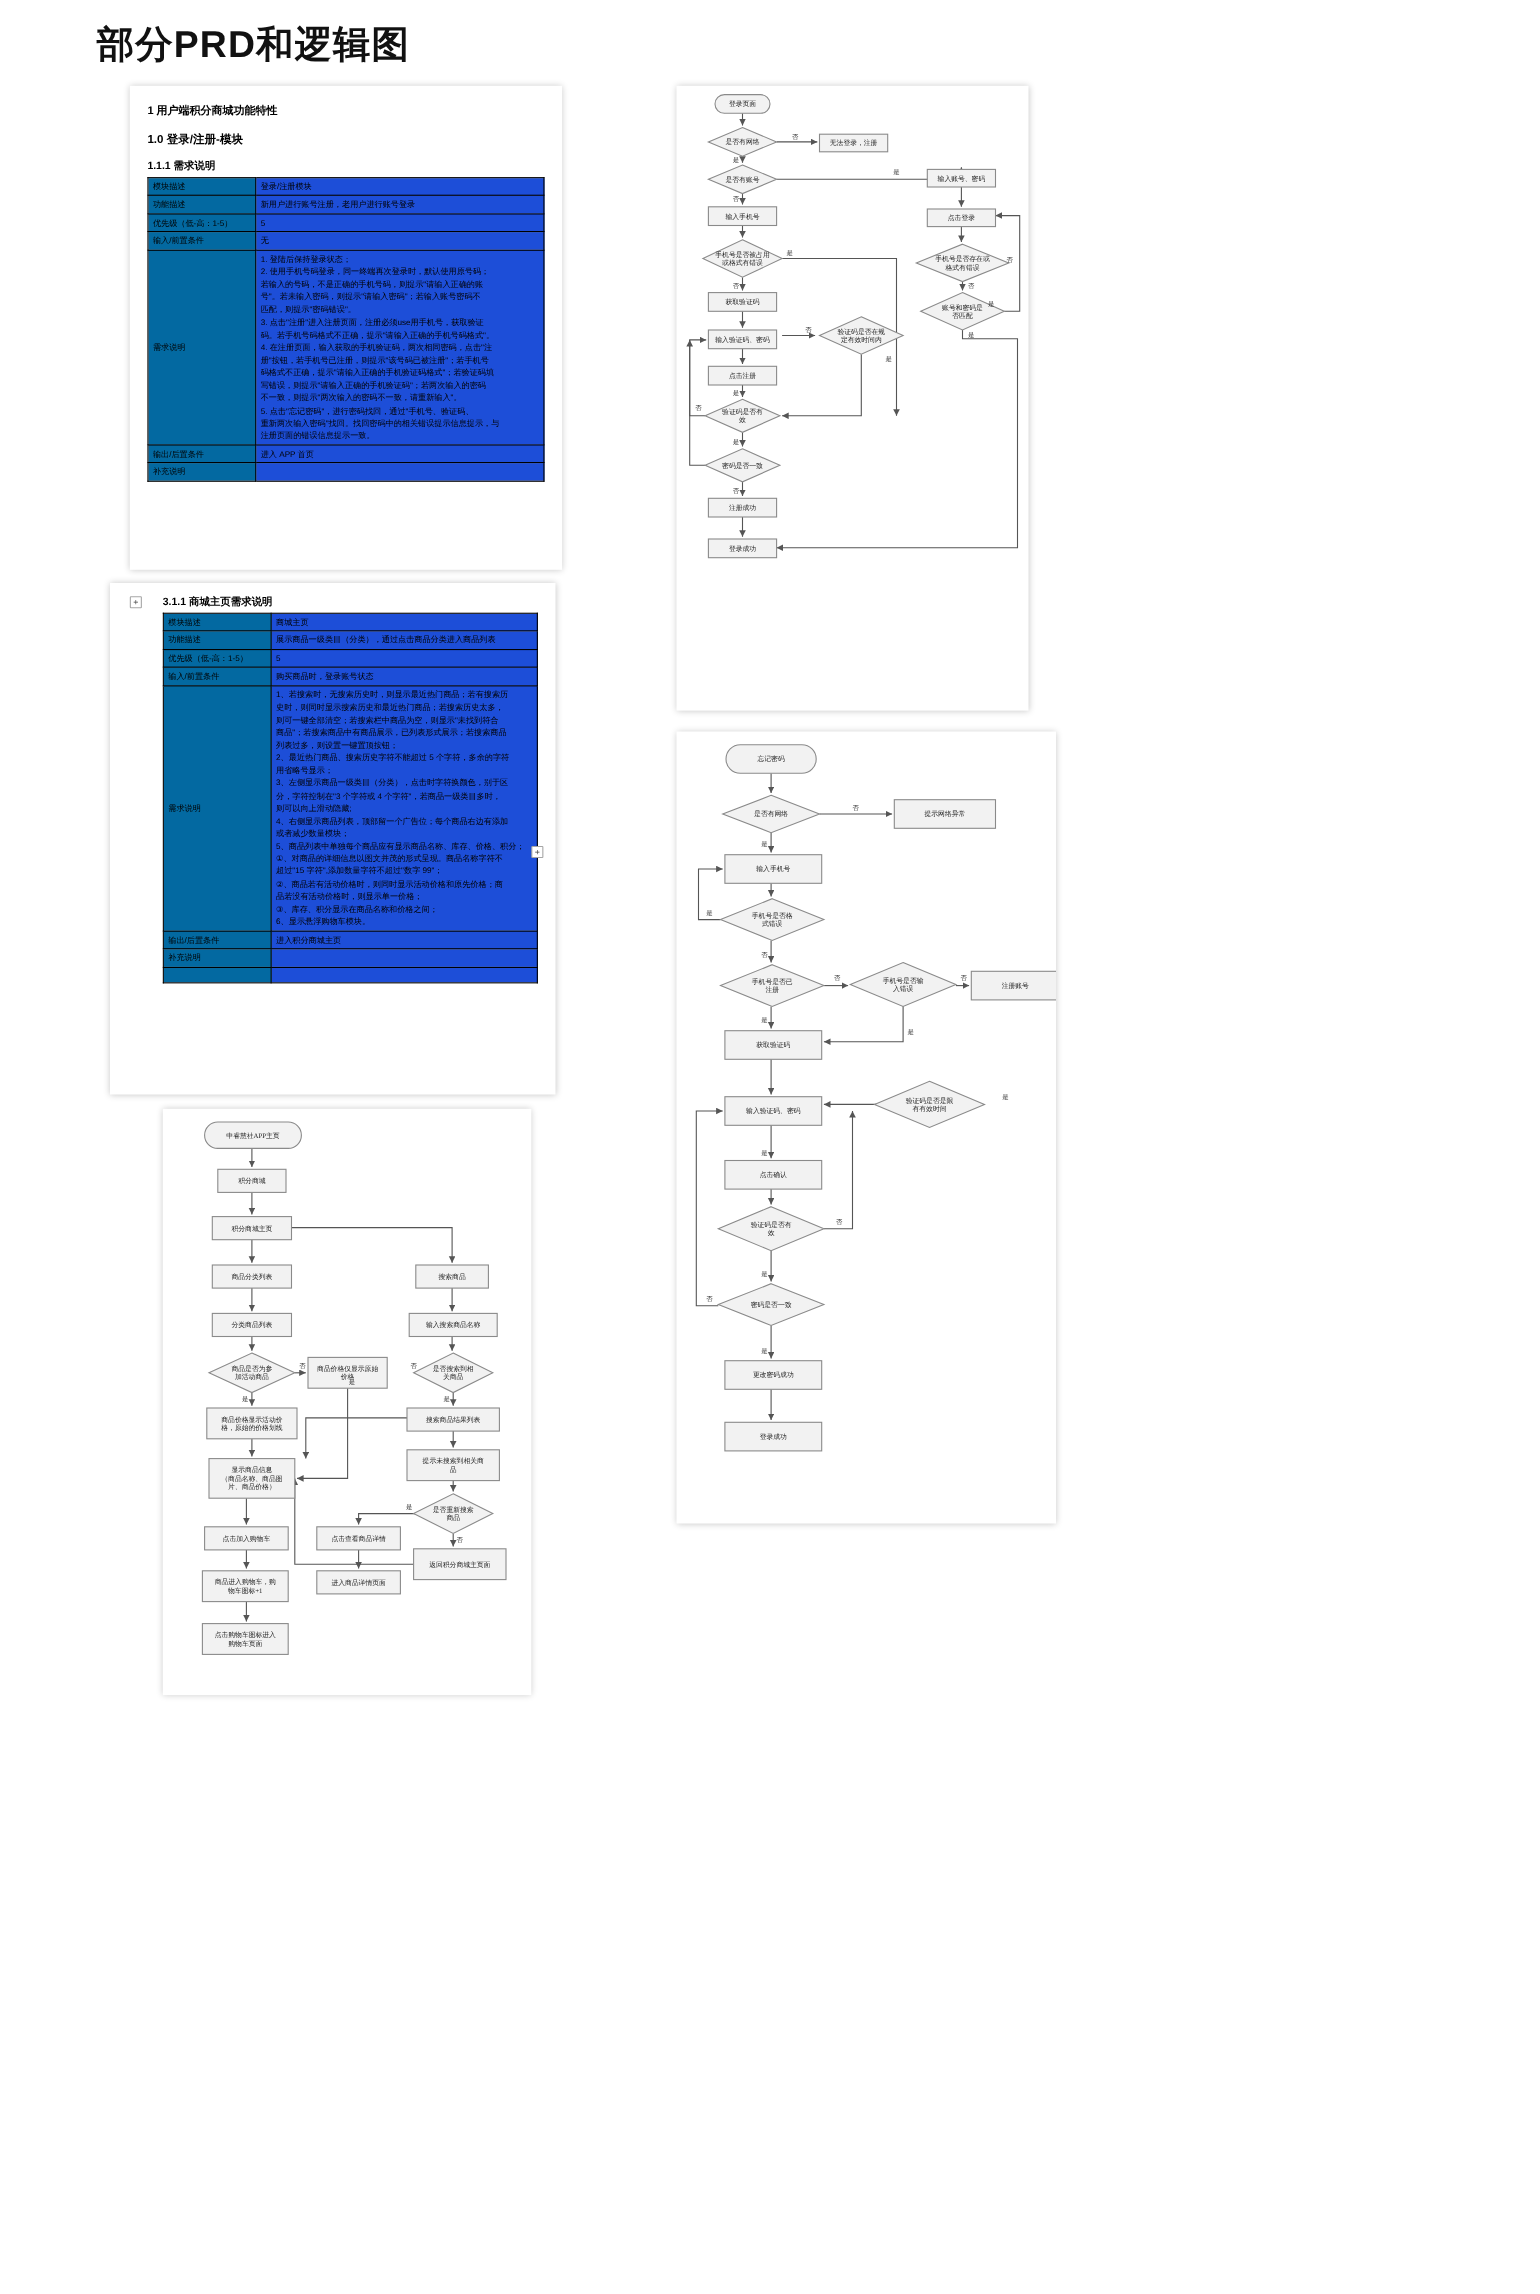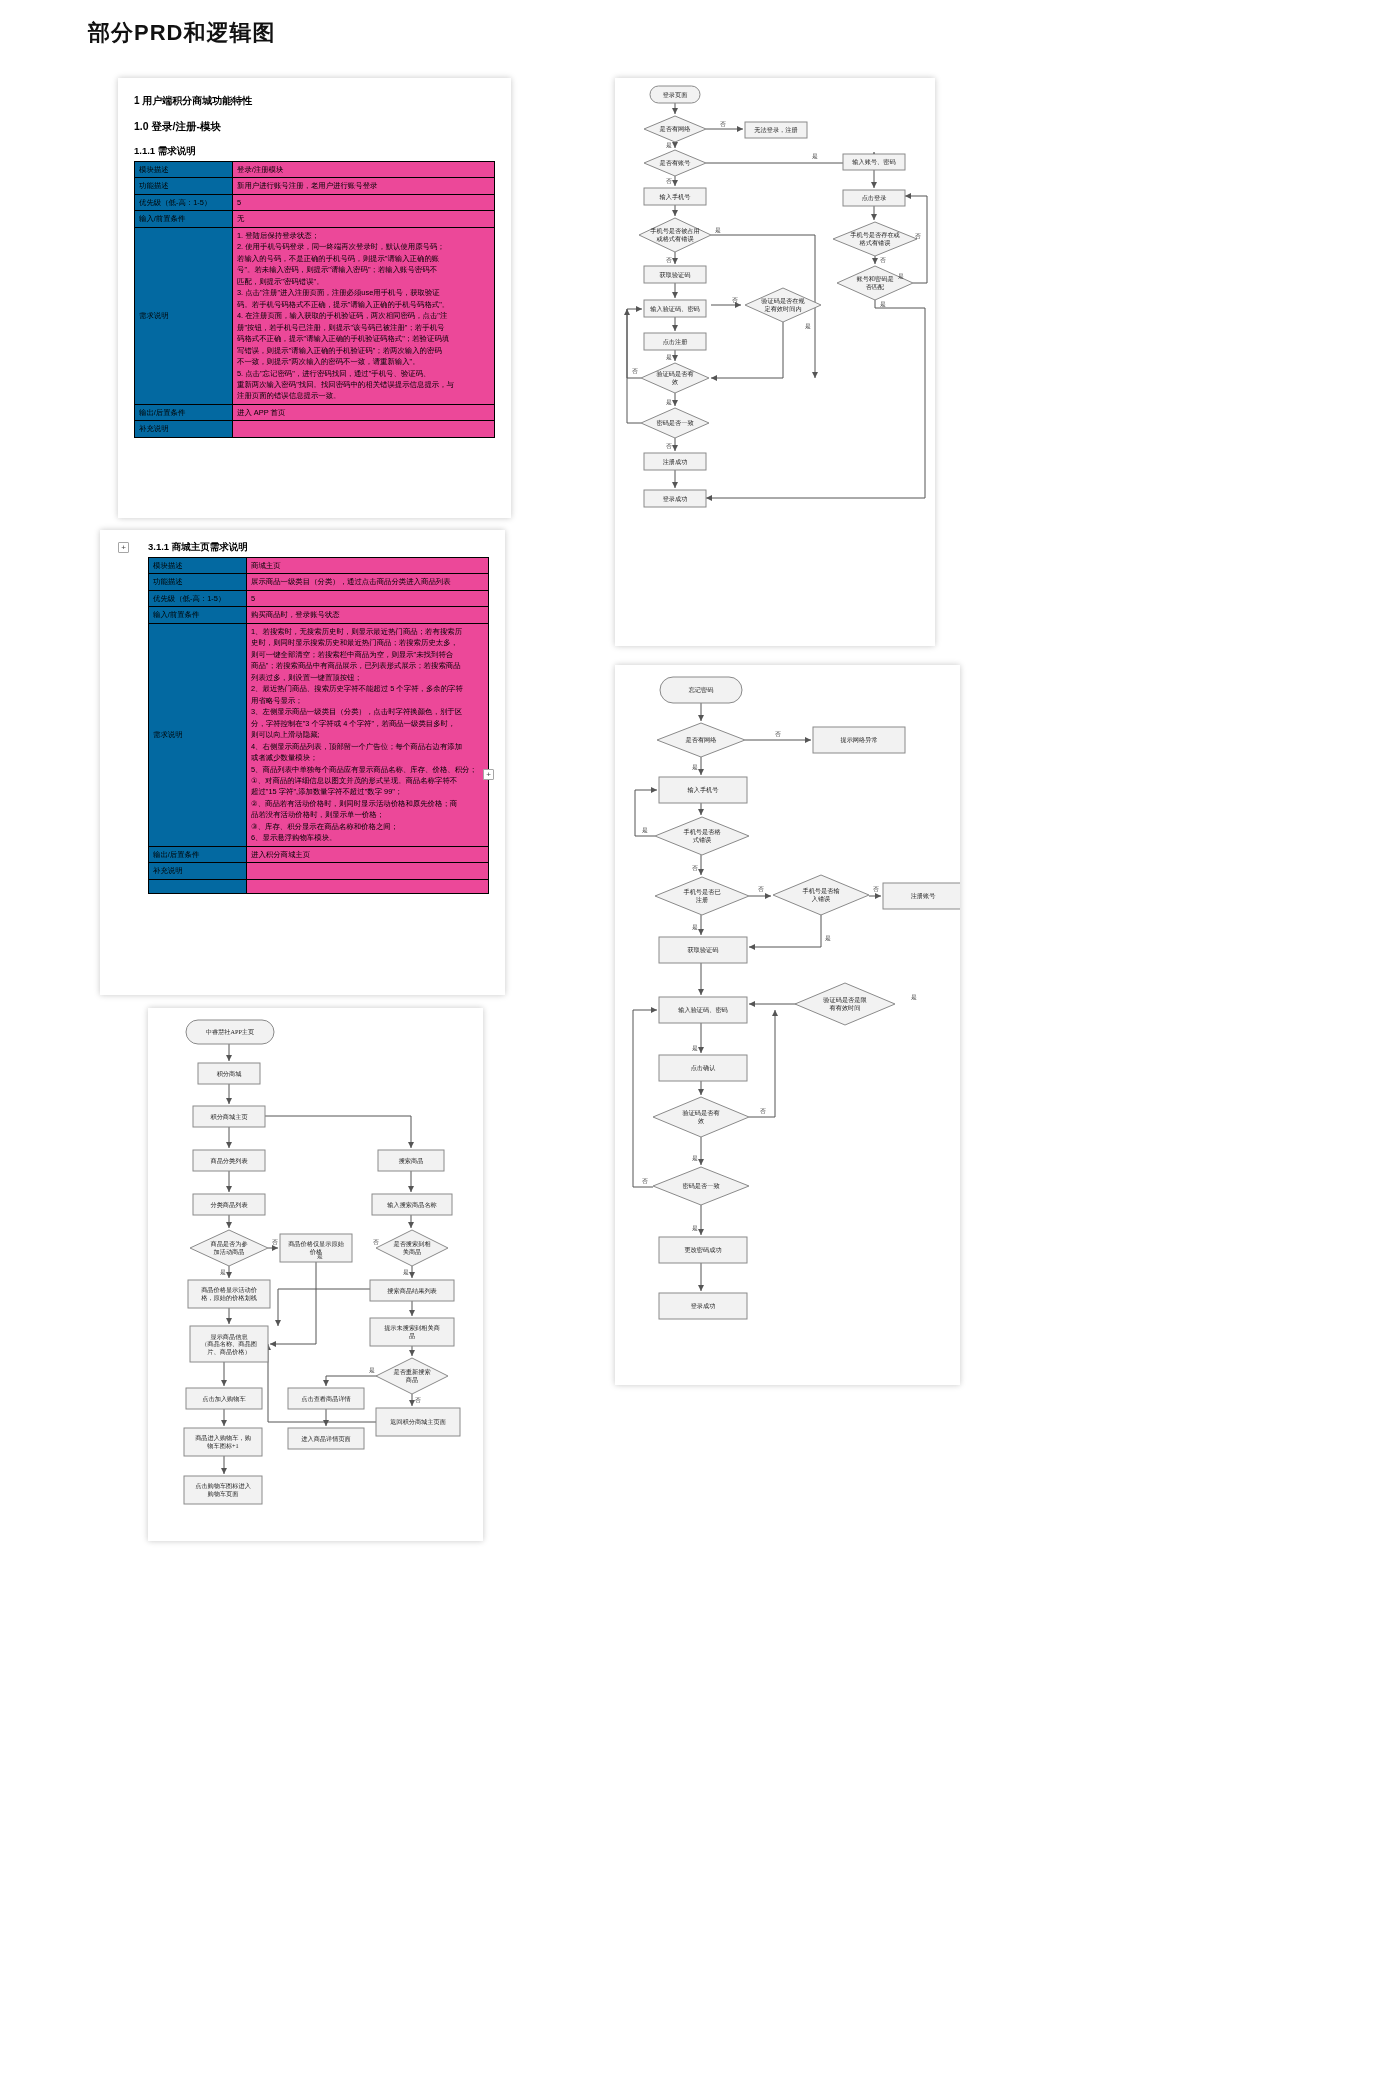--- a/index.html
+++ b/index.html
@@ -6,21 +6,21 @@
   html, body { margin:0; padding:0; }
   body {
     width:1400px; height:2085px;
     background:#ffffff;
     font-family:"Liberation Sans","DejaVu Sans",sans-serif;
     position:relative;
     overflow:hidden;
   }
   .page-title{
     position:absolute; left:88px; top:18px;
-    font-size:22px; font-weight:bold; color:#111;
+    font-size:34px; font-weight:bold; color:#111;
     letter-spacing:1px;
   }
 
   
   .doc-card{
     position:absolute;
     background:#fff;
     box-shadow:0 0 6px rgba(0,0,0,0.22);
     overflow:hidden;
   }
@@ -38,21 +38,21 @@
     color:#000;
   }
   table.prd td{
     border:1px solid #000;
     padding:2px 4px;
     vertical-align:top;
     line-height:1.55;
   }
   td.lbl{ background:#0369a1; width:98px; vertical-align:middle;}
   td.lbl.mid{ vertical-align:middle; }
-  td.val{ background:#ec4899; }
+  td.val{ background:#1d4ed8; }
   .reqline{ display:block; }
   .empty-row td{ height:14px; }
 
   
   .handle{
     position:absolute; width:11px; height:11px;
     border:1px solid #a6a6a6; background:#fff;
     font-size:8px; line-height:9px; text-align:center; color:#444;
     border-radius:1px;
   }

